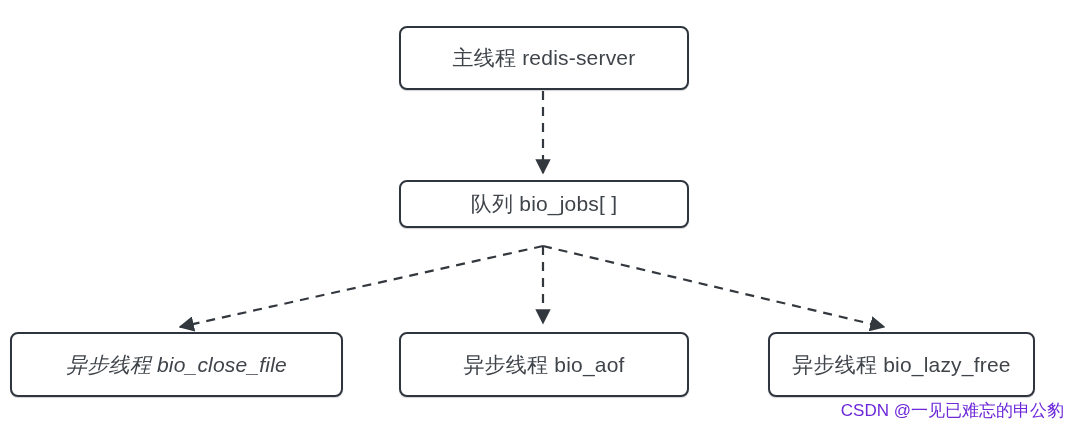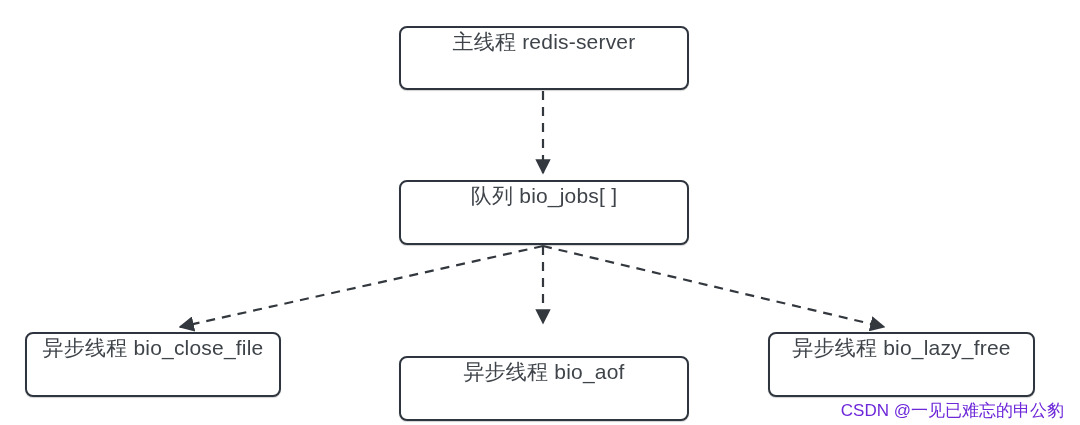--- a/index.html
+++ b/index.html
@@ -14,20 +14,21 @@
     overflow: hidden;
     font-family: "Liberation Sans", "DejaVu Sans", sans-serif;
   }
   .node {
     position: absolute;
     box-sizing: border-box;
     background: #ffffff;
     border: 2.5px solid #2f353e;
     border-radius: 8px;
     display: flex;
+    align-items: center;
     justify-content: center;
     font-size: 21px;
     color: #3f444a;
     box-shadow: 0 1px 1px rgba(0,0,0,0.18);
     letter-spacing: 0.2px;
   }
   #arrow-layer {
     position: absolute;
     left: 0;
     top: 0;
@@ -60,29 +61,29 @@
   <line class="arrow" x1="543" y1="91" x2="543" y2="173" marker-end="url(#arrowhead)"></line>
   <line class="arrow" x1="543" y1="246" x2="180" y2="327" marker-end="url(#arrowhead)"></line>
   <line class="arrow" x1="543" y1="246" x2="543" y2="323" marker-end="url(#arrowhead)"></line>
   <line class="arrow" x1="543" y1="246" x2="884" y2="327" marker-end="url(#arrowhead)"></line>
 </svg>
 
 <div class="node" style="left:399px; top:26px; width:290px; height:64px;">
   <span>主线程 redis-server</span>
 </div>
 
-<div class="node" style="left:399px; top:180px; width:290px; height:65px;">
+<div class="node" style="left:399px; top:180px; width:290px; height:48px;">
   <span>队列 bio_jobs[ ]</span>
 </div>
 
-<div class="node" style="left:25px; top:332px; width:256px; height:65px;">
+<div class="node" style="left:10px; top:332px; width:333px; height:65px;font-style:italic;">
   <span>异步线程 bio_close_file</span>
 </div>
 
-<div class="node" style="left:399px; top:332px; width:290px; height:65px;margin-top:24px;">
+<div class="node" style="left:399px; top:332px; width:290px; height:65px;">
   <span>异步线程 bio_aof</span>
 </div>
 
 <div class="node" style="left:768px; top:332px; width:267px; height:65px;">
   <span>异步线程 bio_lazy_free</span>
 </div>
 
 <div class="watermark">CSDN @一见已难忘的申公豹</div>
 
 </body></html>

